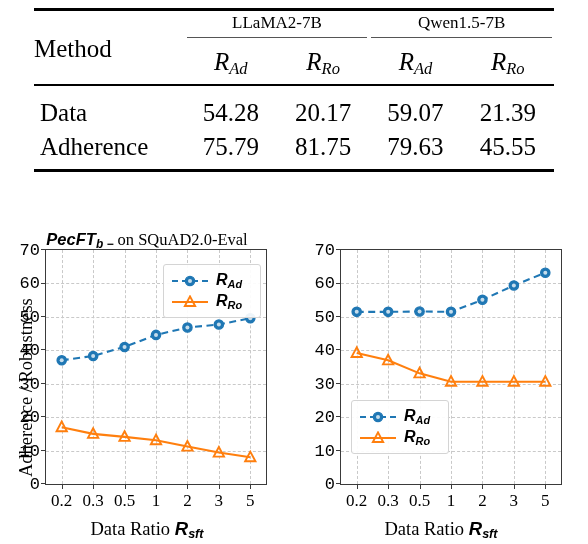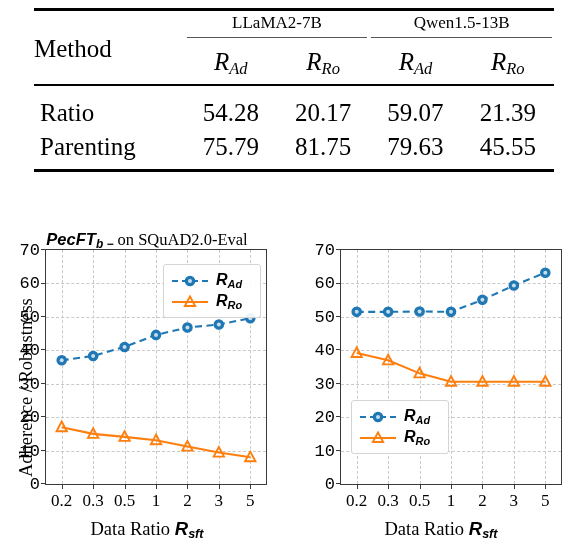--- a/index.html
+++ b/index.html
@@ -255,41 +255,41 @@
     <tbody>
       <tr class="rule-top">
         <td colspan="5"></td>
       </tr>
       <tr>
         <td class="hdr-method" rowspan="2">Method</td>
         <td class="hdr-model" colspan="2">
           <span class="cmidrule-cell">LLaMA2-7B</span>
         </td>
         <td class="hdr-model" colspan="2">
-          <span class="cmidrule-cell">Qwen1.5-13B</span>
+          <span class="cmidrule-cell">Qwen1.5-7B</span>
         </td>
       </tr>
       <tr>
         <td class="hdr-metric"><span>R</span><span class="sub">Ad</span></td>
         <td class="hdr-metric"><span>R</span><span class="sub">Ro</span></td>
         <td class="hdr-metric"><span>R</span><span class="sub">Ad</span></td>
         <td class="hdr-metric"><span>R</span><span class="sub">Ro</span></td>
       </tr>
       <tr class="rule-mid">
         <td colspan="5"></td>
       </tr>
       <tr class="body-row first">
-        <td class="row-label">Ratio</td>
+        <td class="row-label">Data</td>
         <td>54.28</td>
         <td>20.17</td>
         <td>59.07</td>
         <td>21.39</td>
       </tr>
       <tr class="body-row last">
-        <td class="row-label">Parenting</td>
+        <td class="row-label">Adherence</td>
         <td class="bold-val">75.79</td>
         <td class="bold-val">81.75</td>
         <td class="bold-val">79.63</td>
         <td class="bold-val">45.55</td>
       </tr>
       <tr class="rule-bot">
         <td colspan="5"></td>
       </tr>
     </tbody>
   </table>

